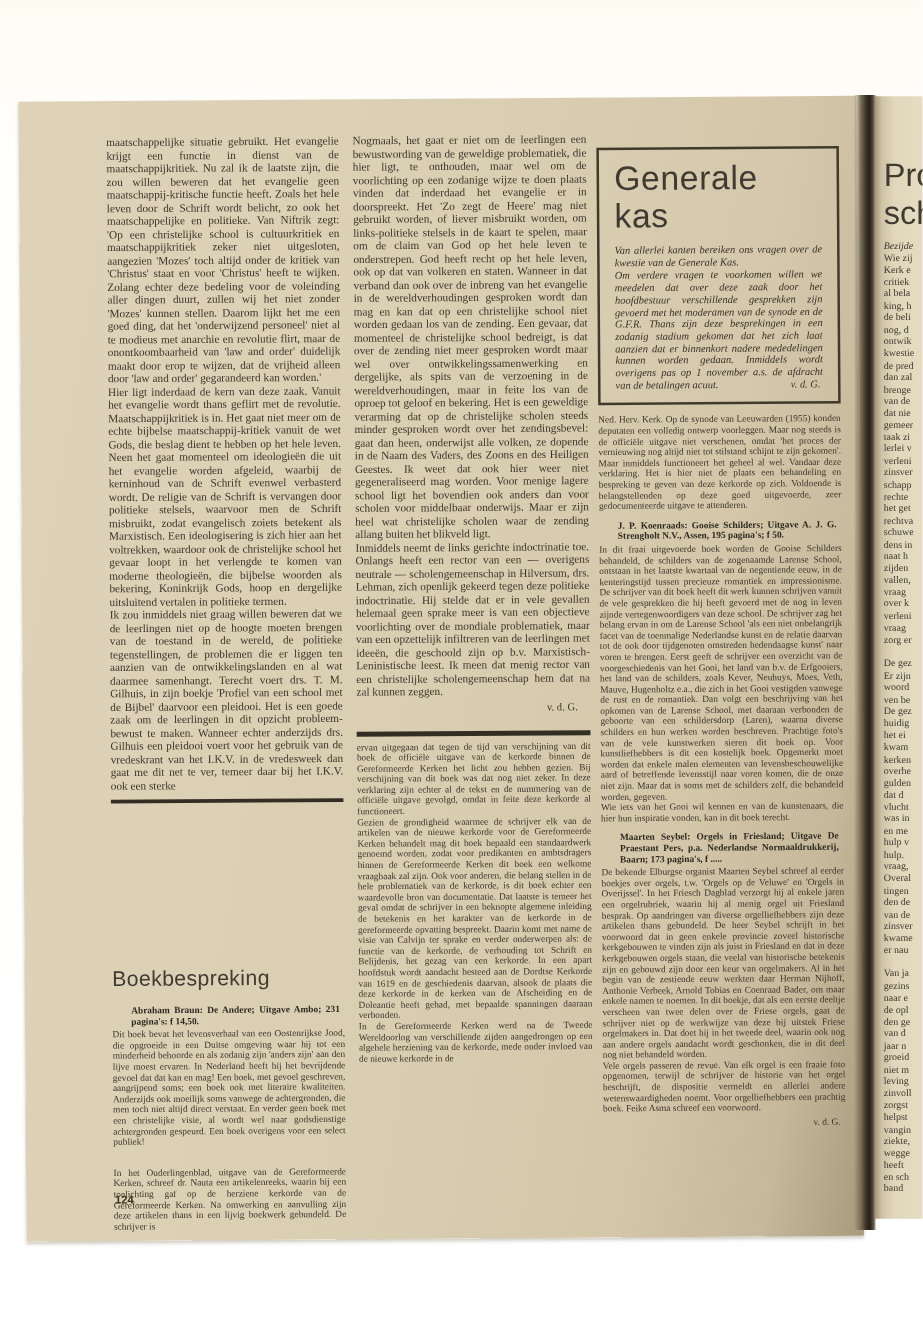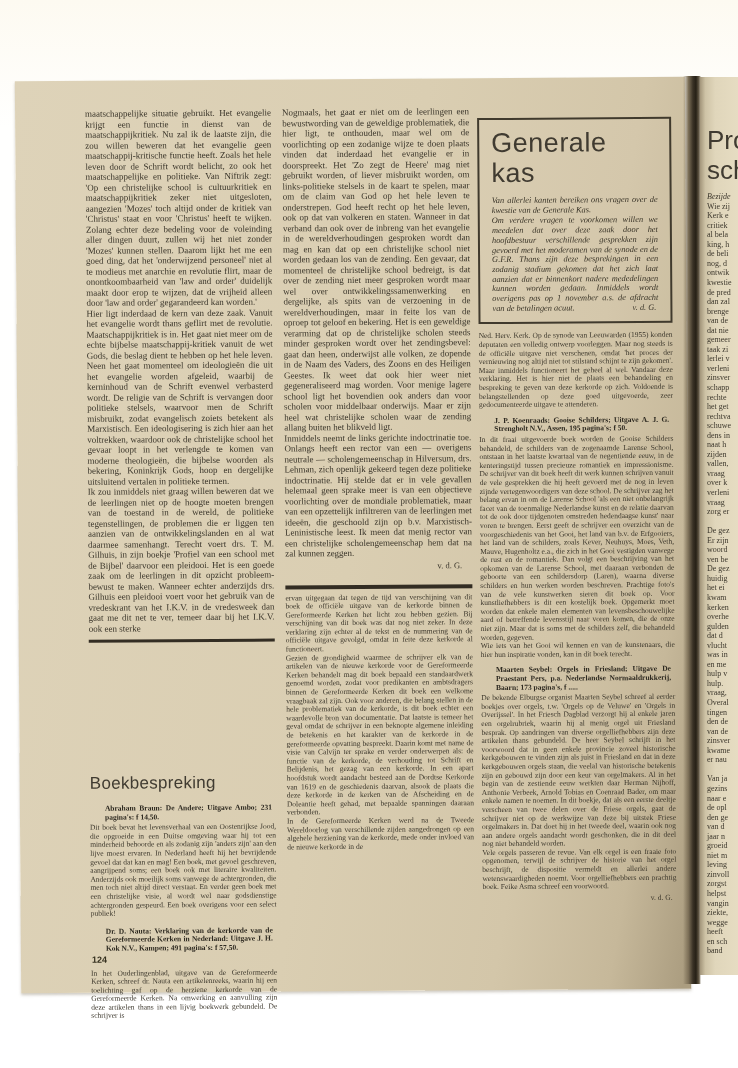--- a/index.html
+++ b/index.html
@@ -59,21 +59,20 @@
 
   <div class="col col1">
     <p class="body">maatschappelijke situatie gebruikt. Het evangelie krijgt een functie in dienst van de maatschappijkritiek. Nu zal ik de laatste zijn, die zou willen beweren dat het evangelie geen maatschappij-kritische functie heeft. Zoals het hele leven door de Schrift wordt belicht, zo ook het maatschappelijke en politieke. Van Niftrik zegt: 'Op een christelijke school is cultuurkritiek en maatschappijkritiek zeker niet uitgesloten, aangezien 'Mozes' toch altijd onder de kritiek van 'Christus' staat en voor 'Christus' heeft te wijken. Zolang echter deze bedeling voor de voleinding aller dingen duurt, zullen wij het niet zonder 'Mozes' kunnen stellen. Daarom lijkt het me een goed ding, dat het 'onderwijzend personeel' niet al te modieus met anarchie en revolutie flirt, maar de onontkoombaarheid van 'law and order' duidelijk maakt door erop te wijzen, dat de vrijheid alleen door 'law and order' gegarandeerd kan worden.'</p>
     <p class="body">Hier ligt inderdaad de kern van deze zaak. Vanuit het evangelie wordt thans geflirt met de revolutie. Maatschappijkritiek is in. Het gaat niet meer om de echte bijbelse maatschappij-kritiek vanuit de wet Gods, die beslag dient te hebben op het hele leven. Neen het gaat momenteel om ideologieën die uit het evangelie worden afgeleid, waarbij de kerninhoud van de Schrift evenwel verbasterd wordt. De religie van de Schrift is vervangen door politieke stelsels, waarvoor men de Schrift misbruikt, zodat evangelisch zoiets betekent als Marxistisch. Een ideologisering is zich hier aan het voltrekken, waardoor ook de christelijke school het gevaar loopt in het verlengde te komen van moderne theologieën, die bijbelse woorden als bekering, Koninkrijk Gods, hoop en dergelijke uitsluitend vertalen in politieke termen.</p>
     <p class="body">Ik zou inmiddels niet graag willen beweren dat we de leerlingen niet op de hoogte moeten brengen van de toestand in de wereld, de politieke tegenstellingen, de problemen die er liggen ten aanzien van de ontwikkelingslanden en al wat daarmee samenhangt. Terecht voert drs. T. M. Gilhuis, in zijn boekje 'Profiel van een school met de Bijbel' daarvoor een pleidooi. Het is een goede zaak om de leerlingen in dit opzicht probleem-bewust te maken. Wanneer echter anderzijds drs. Gilhuis een pleidooi voert voor het gebruik van de vredeskrant van het I.K.V. in de vredesweek dan gaat me dit net te ver, temeer daar bij het I.K.V. ook een sterke</p>
     <div class="rule"></div>
 
     <div class="sans-head bb-head">Boekbespreking</div>
     <p class="bold-head" style="margin-top:11px;">Abraham Braun: De Andere; Uitgave Ambo; 231 pagina's: f 14,50.</p>
     <p class="small" style="margin-top:2px;">Dit boek bevat het levensverhaal van een Oostenrijkse Jood, die opgroeide in een Duitse omgeving waar hij tot een minderheid behoorde en als zodanig zijn 'anders zijn' aan den lijve moest ervaren. In Nederland heeft hij het bevrijdende gevoel dat dat kan en mag! Een boek, met gevoel geschreven, aangrijpend soms; een boek ook met literaire kwaliteiten. Anderzijds ook moeilijk soms vanwege de achtergronden, die men toch niet altijd direct verstaat. En verder geen boek met een christelijke visie, al wordt wel naar godsdienstige achtergronden gespeurd. Een boek overigens voor een select publiek!</p>
-    <p class="bold-head" style="margin-top:9px;">Dr. D. Nauta: Verklaring van de kerkorde van de Gereformeerde Kerken in Nederland: Uitgave J. H. Kok N.V., Kampen; 491 pagina's: f 57,50.</p>
     <p class="small" style="margin-top:16px;">In het Ouderlingenblad, uitgave van de Gereformeerde Kerken, schreef dr. Nauta een artikelenreeks, waarin hij een toelichting gaf op de herziene kerkorde van de Gereformeerde Kerken. Na omwerking en aanvulling zijn deze artikelen thans in een lijvig boekwerk gebundeld. De schrijver is</p>
   </div>
 
   <div class="col col2">
     <p class="body">Nogmaals, het gaat er niet om de leerlingen een bewustwording van de geweldige problematiek, die hier ligt, te onthouden, maar wel om de voorlichting op een zodanige wijze te doen plaats vinden dat inderdaad het evangelie er in doorspreekt. Het 'Zo zegt de Heere' mag niet gebruikt worden, of liever misbruikt worden, om links-politieke stelsels in de kaart te spelen, maar om de claim van God op het hele leven te onderstrepen. God heeft recht op het hele leven, ook op dat van volkeren en staten. Wanneer in dat verband dan ook over de inbreng van het evangelie in de wereldverhoudingen gesproken wordt dan mag en kan dat op een christelijke school niet worden gedaan los van de zending. Een gevaar, dat momenteel de christelijke school bedreigt, is dat over de zending niet meer gesproken wordt maar wel over ontwikkelingssamenwerking en dergelijke, als spits van de verzoening in de wereldverhoudingen, maar in feite los van de oproep tot geloof en bekering. Het is een geweldige verarming dat op de christelijke scholen steeds minder gesproken wordt over het zendingsbevel: gaat dan heen, onderwijst alle volken, ze dopende in de Naam des Vaders, des Zoons en des Heiligen Geestes. Ik weet dat ook hier weer niet gegeneraliseerd mag worden. Voor menige lagere school ligt het bovendien ook anders dan voor scholen voor middelbaar onderwijs. Maar er zijn heel wat christelijke scholen waar de zending allang buiten het blikveld ligt.</p>
     <p class="body">Inmiddels neemt de links gerichte indoctrinatie toe. Onlangs heeft een rector van een — overigens neutrale — scholengemeenschap in Hilversum, drs. Lehman, zich openlijk gekeerd tegen deze politieke indoctrinatie. Hij stelde dat er in vele gevallen helemaal geen sprake meer is van een objectieve voorlichting over de mondiale problematiek, maar van een opzettelijk infiltreren van de leerlingen met ideeën, die geschoold zijn op b.v. Marxistisch-Leninistische leest. Ik meen dat menig rector van een christelijke scholengemeenschap hem dat na zal kunnen zeggen.</p>
     <p class="sig">v. d. G.</p>
     <div class="rule" style="margin-top:14px;height:4px;"></div>
     <p class="small" style="margin-top:5px;">ervan uitgegaan dat tegen de tijd van verschijning van dit boek de officiële uitgave van de kerkorde binnen de Gereformeerde Kerken het licht zou hebben gezien. Bij verschijning van dit boek was dat nog niet zeker. In deze verklaring zijn echter al de tekst en de nummering van de officiële uitgave gevolgd, omdat in feite deze kerkorde al functioneert.</p>
     <p class="small">Gezien de grondigheid waarmee de schrijver elk van de artikelen van de nieuwe kerkorde voor de Gereformeerde Kerken behandelt mag dit boek bepaald een standaardwerk genoemd worden, zodat voor predikanten en ambtsdragers binnen de Gereformeerde Kerken dit boek een welkome vraagbaak zal zijn. Ook voor anderen, die belang stellen in de hele problematiek van de kerkorde, is dit boek echter een waardevolle bron van documentatie. Dat laatste is temeer het geval omdat de schrijver in een beknopte algemene inleiding de betekenis en het karakter van de kerkorde in de gereformeerde opvatting bespreekt. Daarin komt met name de visie van Calvijn ter sprake en verder onderwerpen als: de functie van de kerkorde, de verhouding tot Schrift en Belijdenis, het gezag van een kerkorde. In een apart hoofdstuk wordt aandacht besteed aan de Dordtse Kerkorde van 1619 en de geschiedenis daarvan, alsook de plaats die deze kerkorde in de kerken van de Afscheiding en de Doleantie heeft gehad, met bepaalde spanningen daaraan verbonden.</p>

